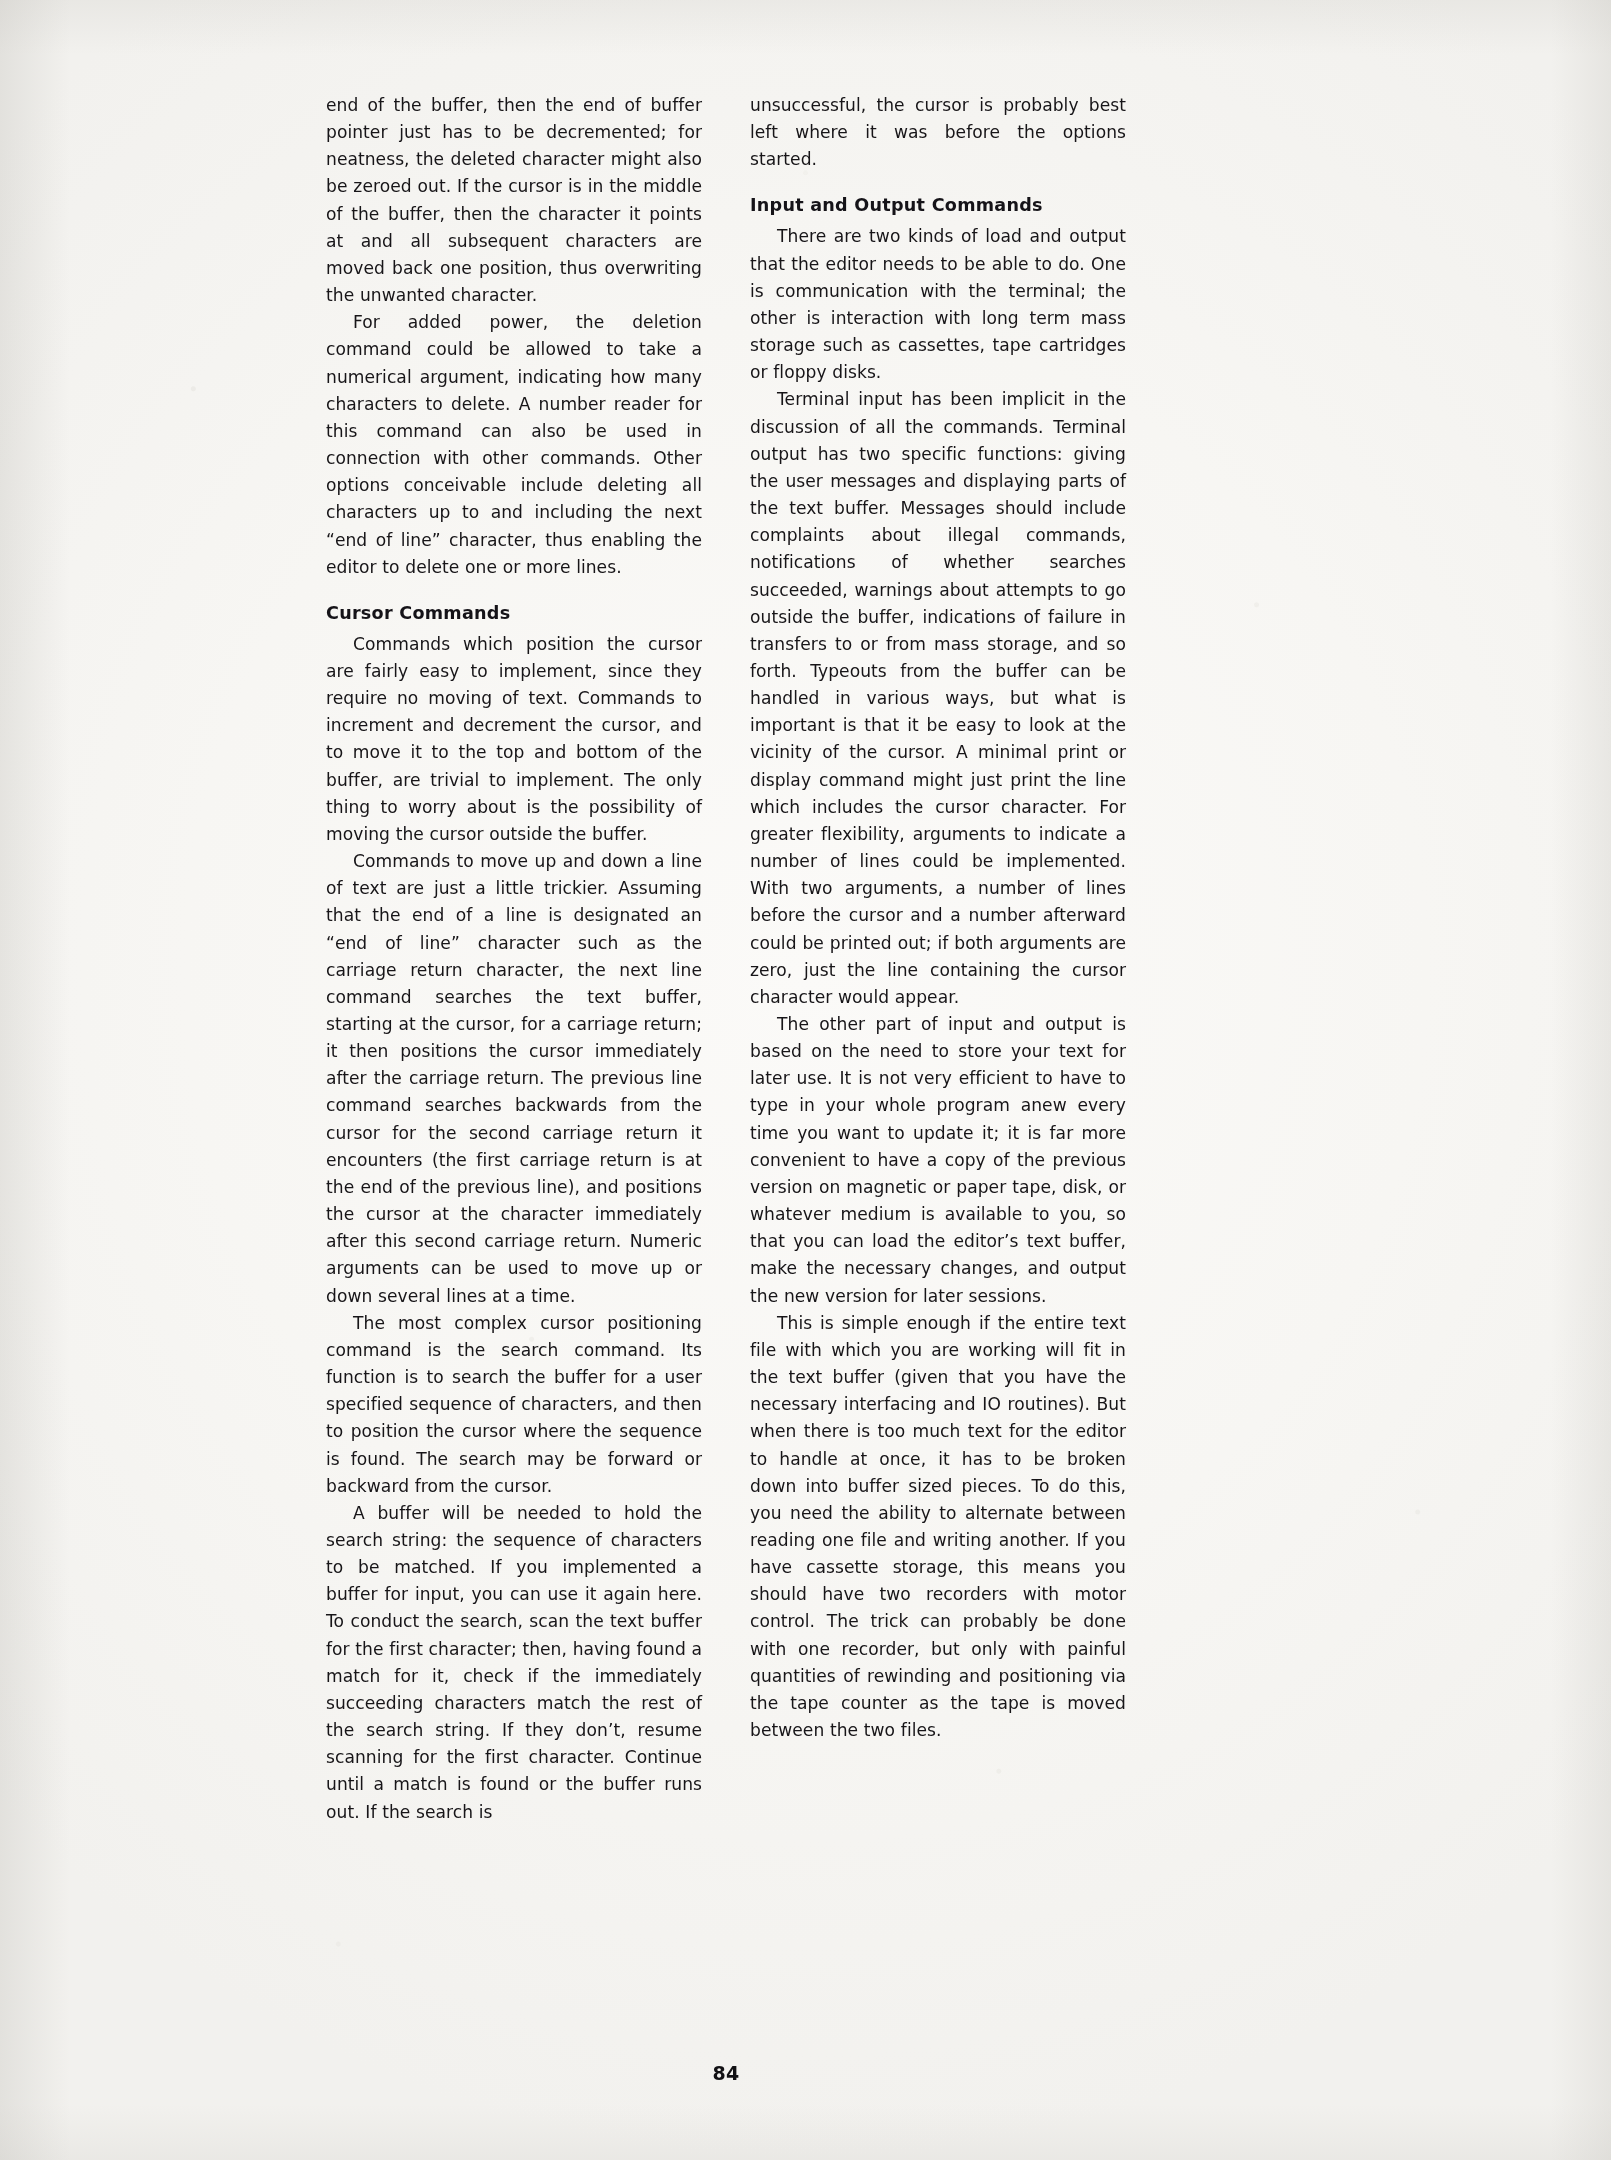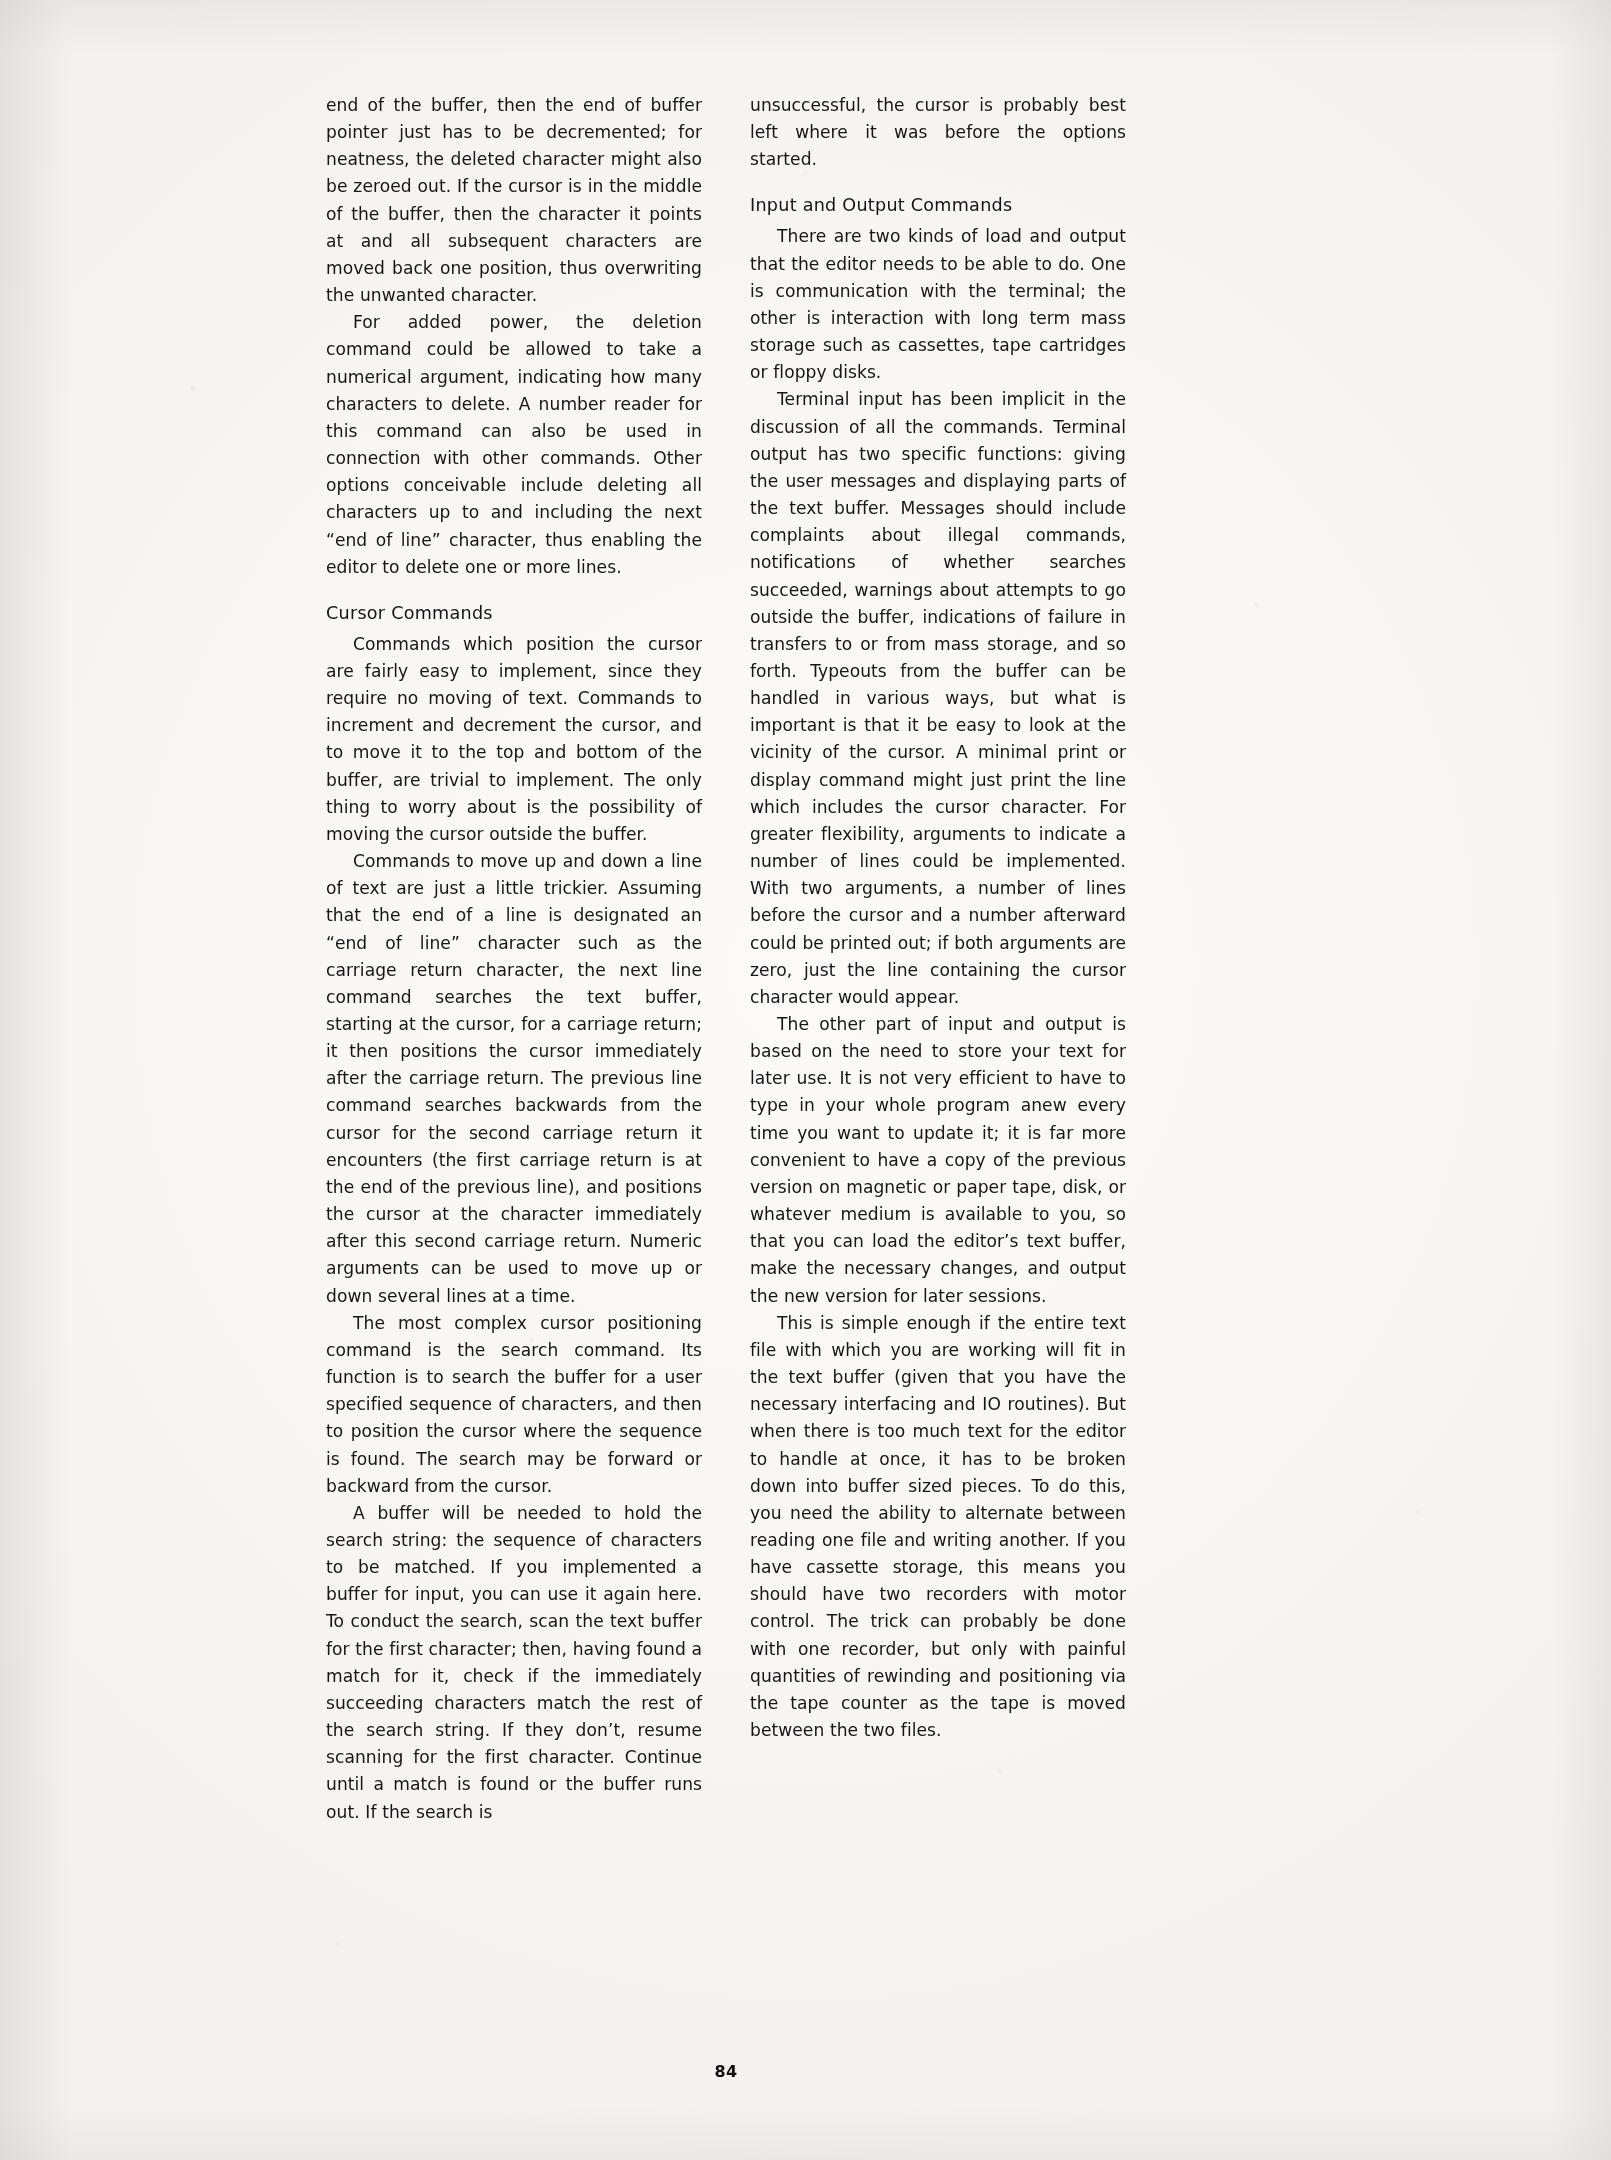--- a/index.html
+++ b/index.html
@@ -80,33 +80,33 @@
     -webkit-font-smoothing: antialiased;
   }
   p.para.noindent { text-indent: 0; }
   p.para.lastline-left { text-align-last: left; }
 
   h2.heading {
     margin: 0;
     padding: 20px 0 5px 0;
     font-size: 17.6px;
     line-height: 25px;
-    font-weight: 400;
+    font-weight: 700;
     color: #17151a;
     letter-spacing: .25px;
     text-align: left;
   }
 
   .folio {
     position: absolute;
     left: 0;
     top: 1970px;
     width: 800px;
     text-align: center;
-    font-size: 16px;
+    font-size: 19px;
     font-weight: bold;
     color: #141316;
     letter-spacing: .4px;
   }
 
   
   #content { filter: contrast(1.02) saturate(.96); }
 </style>
 </head>
 <body>

